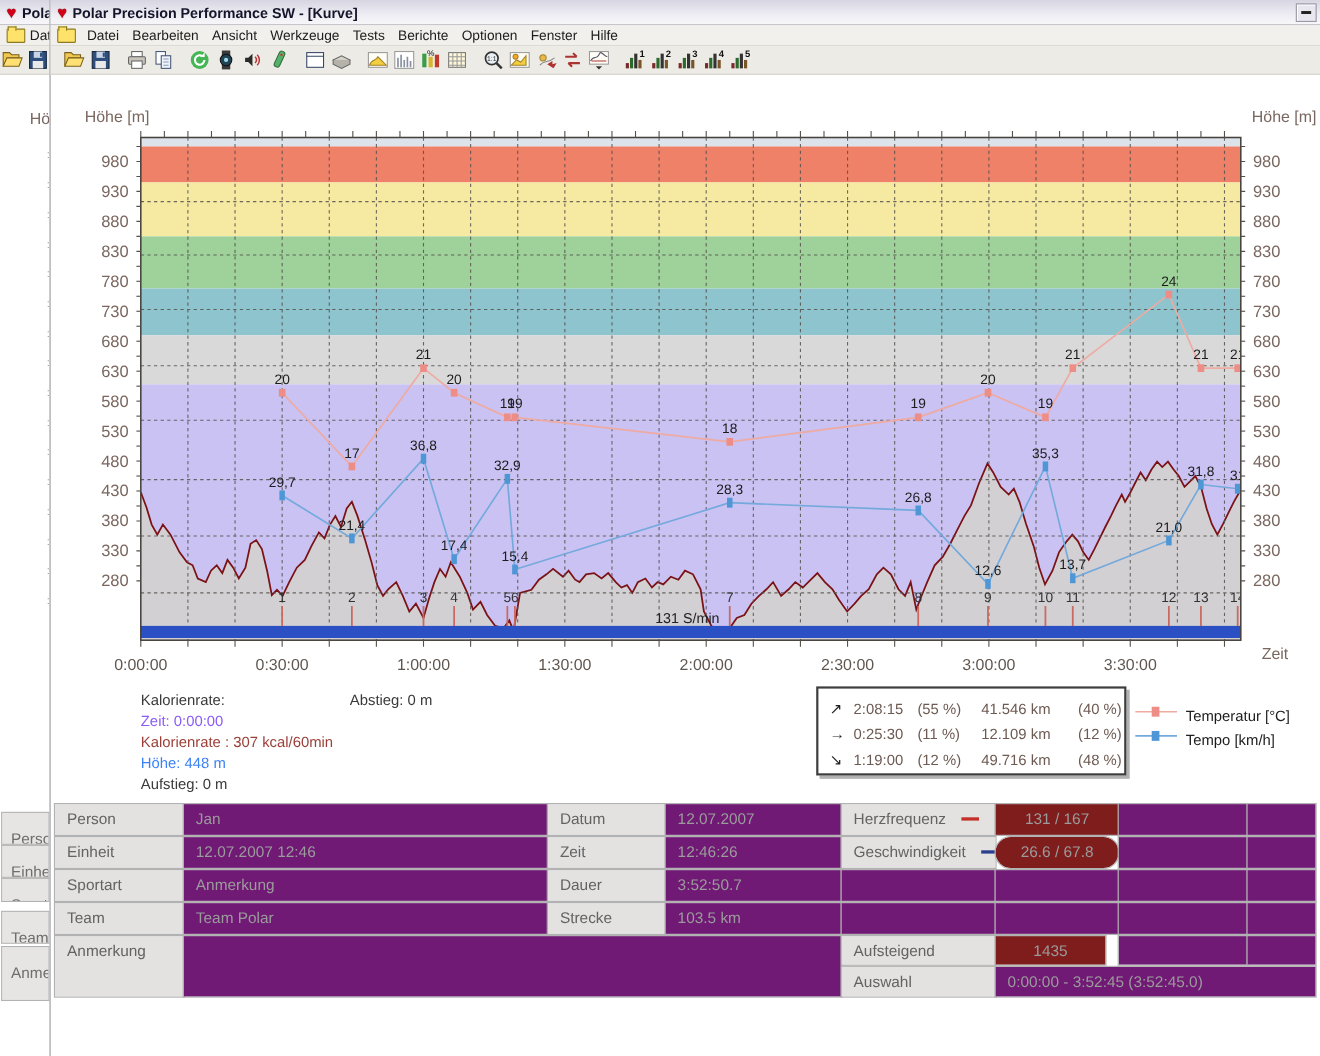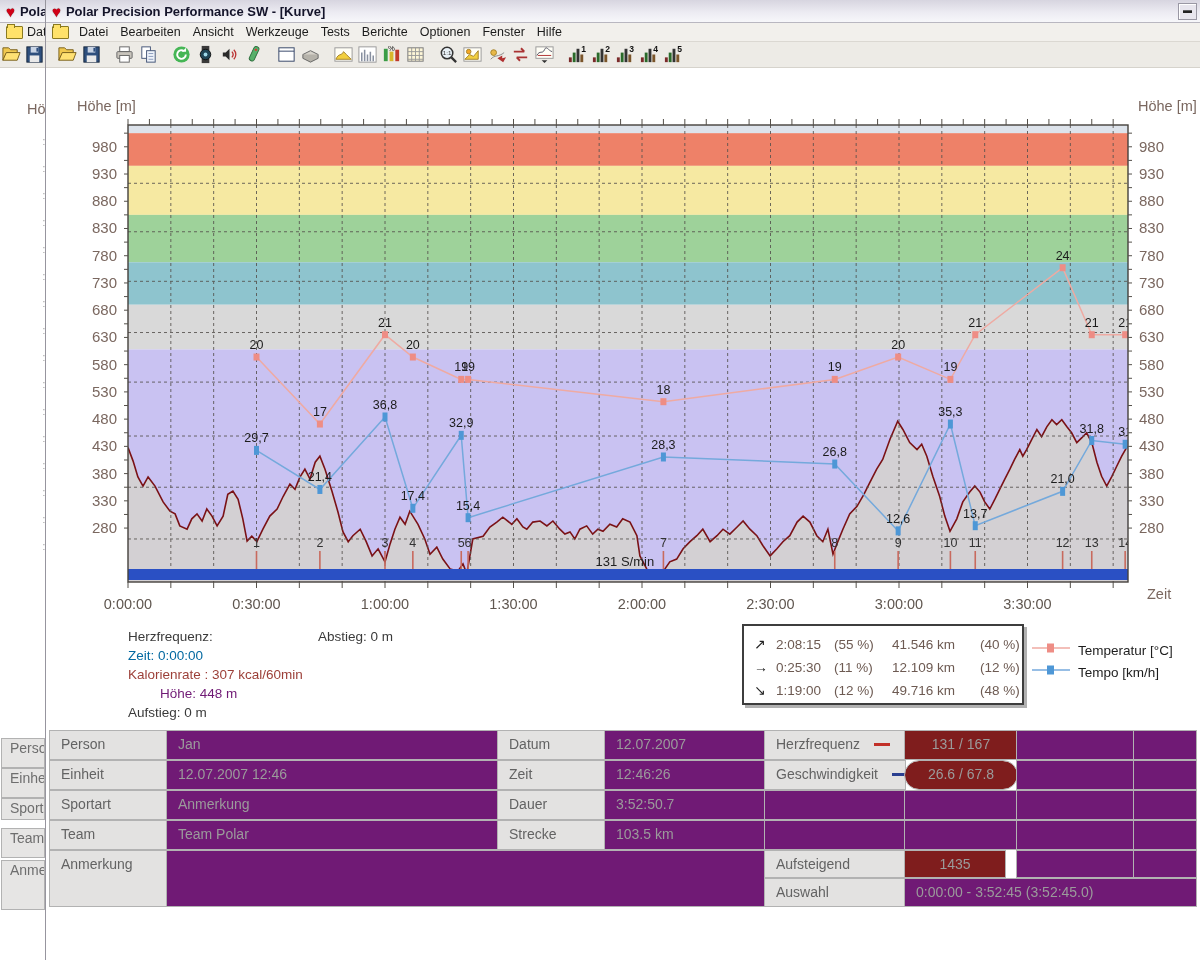--- a/index.html
+++ b/index.html
@@ -20,21 +20,21 @@
               background:#ffe26a;border:1px solid #8a7a20;border-bottom:none;}
   .toolbar{height:25px;background:#edebe6;display:flex;align-items:center;
            border-bottom:1px solid #d6d3cc;}
   .tgroup{display:flex;margin-left:9px;}
   .tbtn{width:24px;height:23px;display:flex;align-items:center;justify-content:center;}
   .min-btn{width:17px;height:15px;background:#e8e6ee;border:1px solid #9a98a4;
            box-shadow:inset 1px 1px 0 #fff;font-size:9px;line-height:13px;text-align:center;
            color:#222;margin-left:auto;margin-right:-3px;}
   
   .bg-cell{background:#e6e5e4;outline:1px solid #b2b2b2;overflow:hidden;white-space:nowrap;
-           font-size:14px;color:#6e6e6e;padding:1px 0 0 8px;box-sizing:border-box;}
+           font-size:14px;color:#6e6e6e;padding:15px 0 0 8px;box-sizing:border-box;}
   .bg-tick{color:#9a9a9a;font-size:10px;line-height:27px;display:block;text-align:center;}
   
   #chart-svg text{font-family:"Liberation Sans","DejaVu Sans",sans-serif;}
   .stats-line{font-size:13.5px;line-height:19px;white-space:nowrap;}
   .summary-box{border:2px solid #3d3d3d;background:#fff;box-shadow:3px 3px 0 rgba(100,100,100,.5);
                padding:7px 8px 6px 10px;box-sizing:border-box;}
   .sum-row{display:grid;grid-template-columns:22px 58px 58px 88px 50px;
            font-size:13.5px;color:#6d5a52;line-height:23px;}
   .sum-row .arr{color:#222;font-size:14px;}
   .leg-row{display:flex;align-items:flex-end;height:22px;}
@@ -631,24 +631,24 @@
       <text x="710.5" y="514" text-anchor="middle" font-size="14.5" fill="#5f564f">2:30:00</text>
       <text x="839" y="514" text-anchor="middle" font-size="14.5" fill="#5f564f">3:00:00</text>
       <text x="967.5" y="514" text-anchor="middle" font-size="14.5" fill="#5f564f">3:30:00</text>
       <text x="17" y="16" font-size="14.5" fill="#7a675f">Höhe [m]</text>
       <text x="1078" y="16" font-size="14.5" fill="#7a675f">Höhe [m]</text>
       <text x="1087" y="504" font-size="14.5" fill="#7a675f">Zeit</text>
     </g>
   </svg>
 
 <div class="abs" style="left:128px;top:627px;">
-  <div class="stats-line" style="color:#3a3a3a;">Herzfrequenz:</div>
-  <div class="stats-line" style="color:#0369a1;">Zeit: 0:00:00</div>
+  <div class="stats-line" style="color:#3a3a3a;">Kalorienrate:</div>
+  <div class="stats-line" style="color:#8b5cf6;">Zeit: 0:00:00</div>
   <div class="stats-line" style="color:#9c3f38;">Kalorienrate : 307 kcal/60min</div>
-  <div class="stats-line" style="color:#701a75;margin-left:32px;">Höhe: 448 m</div>
+  <div class="stats-line" style="color:#3b82f6;">Höhe: 448 m</div>
   <div class="stats-line" style="color:#3a3a3a;">Aufstieg: 0 m</div>
 </div>
 <div class="abs stats-line" style="left:318px;top:627px;color:#3a3a3a;">Abstieg: 0 m</div>
 
 <div class="abs summary-box" id="summary-box" style="left:742px;top:624px;width:282px;height:81px;">
     <div class="sum-row">
       <div class="arr">↗</div>
       <div>2:08:15</div>
       <div>(55 %)</div>
       <div>41.546 km</div>

